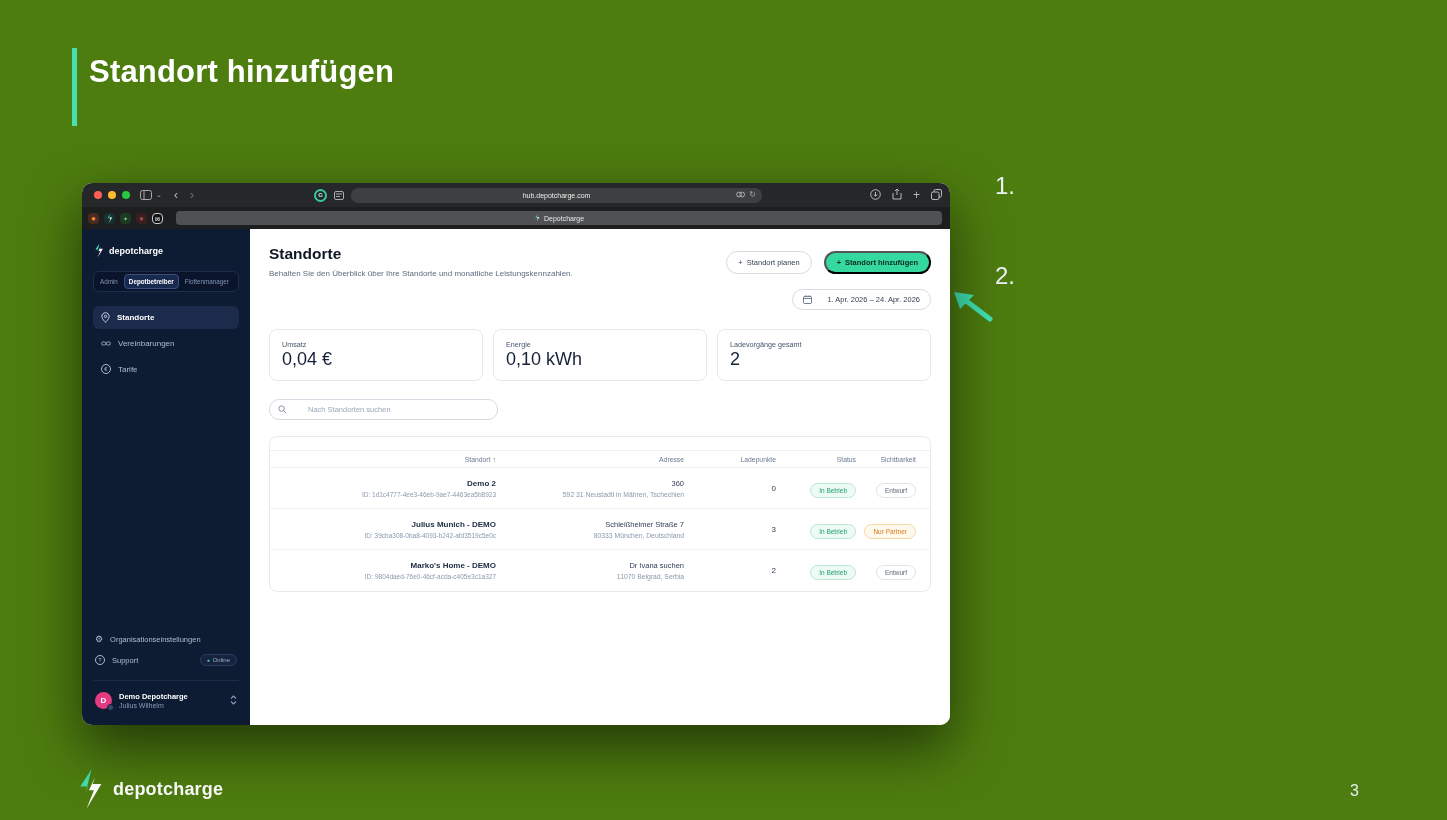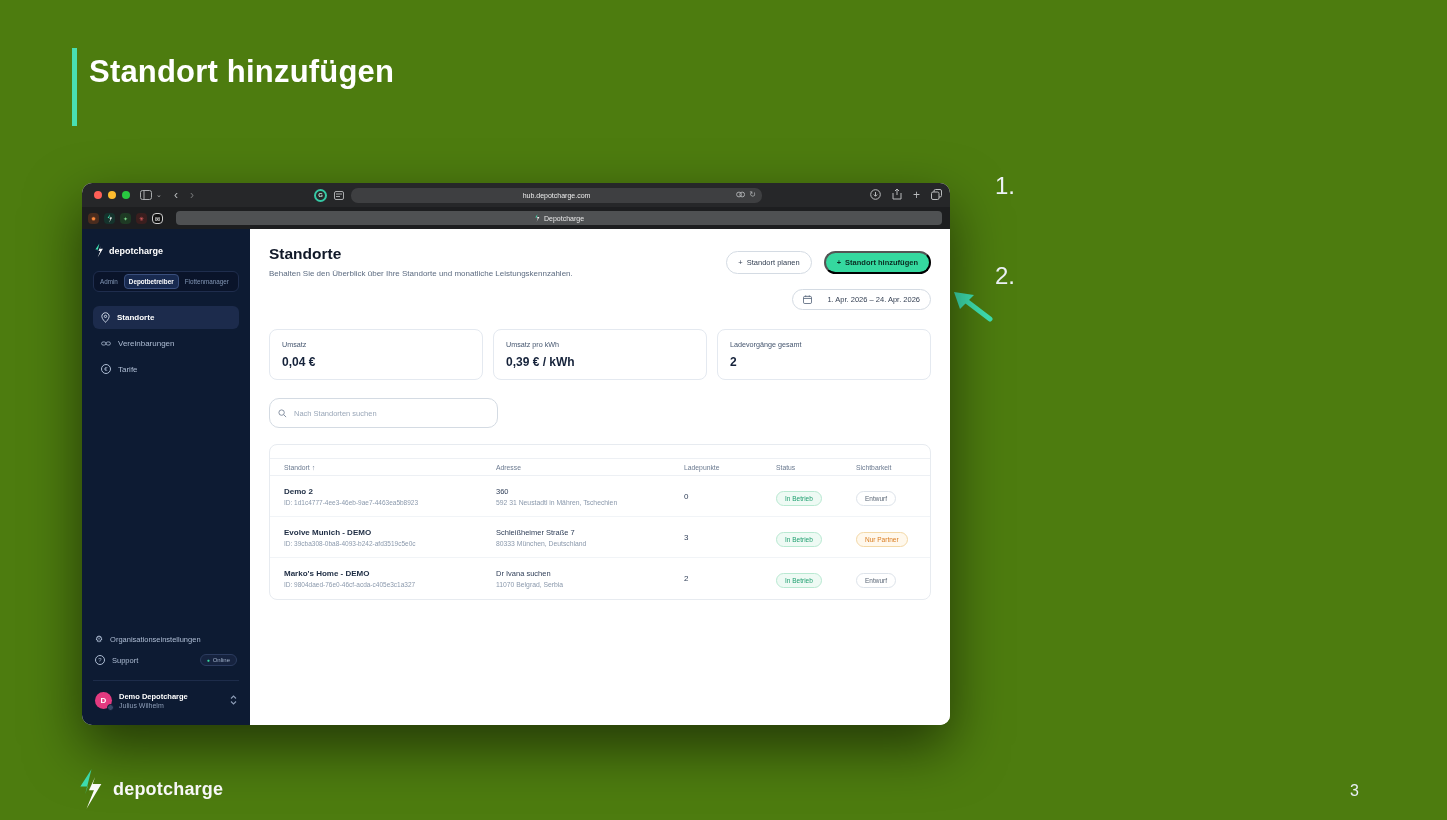--- a/index.html
+++ b/index.html
@@ -72,29 +72,29 @@
   .page-subtitle{color:#5c6b80;font-size:8px;margin-top:6px;}
   .hdr-buttons{display:flex;gap:12px;margin-top:6px;}
   .btn{display:flex;align-items:center;gap:4px;font-size:7.5px;border-radius:999px;padding:5px 11px;white-space:nowrap;}
   .btn-outline{border:1px solid #d4dbe3;color:#333f52;background:#fff;}
   .btn-primary{background:#35d89f;color:#0b2b21;font-weight:700;}
   .date-row{display:flex;justify-content:flex-end;margin-top:11px;}
   .date-pill{display:flex;align-items:center;gap:15px;border:1px solid #d4dbe3;border-radius:999px;padding:5px 10px;font-size:7.5px;color:#333f52;}
   .kpis{display:flex;gap:10px;margin-top:19px;}
   .kpi{flex:1;border:1px solid #e4e9f0;border-radius:8px;padding:10px 12px;background:#fff;}
   .kpi-label{font-size:7.2px;color:#44556e;}
-  .kpi-value{font-size:12px;font-weight:700;color:#15223a;margin-top:6px;}
-  .search-wrap{margin-top:18px;width:229px;height:30px;border:1px solid #d4dbe3;border-radius:10px;display:flex;align-items:center;padding:0 8px;gap:5px;}
+  .kpi-value{font-size:18px;font-weight:400;color:#15223a;}
+  .search-wrap{margin-top:18px;width:229px;height:21px;border:1px solid #d4dbe3;border-radius:10px;display:flex;align-items:center;padding:0 8px;gap:19px;}
   .search-wrap input{border:none;outline:none;flex:1;font-size:7.5px;color:#334155;background:transparent;}
   .search-wrap input::placeholder{color:#9aa7b8;}
   .table-card{margin-top:16px;border:1px solid #e7ebf0;border-radius:8px;background:#fff;padding:13px 0 0;}
   .table-title-row{display:flex;align-items:center;gap:6px;padding:0 14px 11px;}
   .table-title{font-size:9.5px;font-weight:700;color:#101828;}
   .count-badge{width:12px;height:12px;border-radius:50%;background:#eef1f5;color:#5c6b80;font-size:6.5px;display:flex;align-items:center;justify-content:center;}
-  .tgrid{display:grid;grid-template-columns:212px 188px 92px 80px 1fr;align-items:center;padding:0 14px;}
+  .tgrid{display:grid;grid-template-columns:212px 188px 92px 80px 1fr;align-items:center;padding:0 14px;text-align:right;}
   .thead{border-top:1px solid #edf0f4;border-bottom:1px solid #edf0f4;height:18px;color:#6b7a90;font-size:6.8px;}
   .trow{height:41px;border-bottom:1px solid #f1f4f7;}
   .trow:last-child{border-bottom:none;}
   .cell-name{font-size:8px;font-weight:700;color:#1c2b42;}
   .cell-id{font-size:6.5px;color:#8b99ac;margin-top:3px;}
   .cell-a1{font-size:7.5px;color:#32415a;}
   .cell-a2{font-size:6.8px;color:#8b99ac;margin-top:3px;}
   .cell-num{font-size:8px;color:#32415a;}
   .pill{display:inline-block;border-radius:999px;font-size:6.5px;padding:3px 8px;border:1px solid transparent;}
   .pill-status{background:#eefaf4;border-color:#b9e9d2;color:#1d9e6e;}
@@ -317,22 +317,22 @@
             <span>1. Apr. 2026 – 24. Apr. 2026</span>
           </div>
         </div>
 
         <div class="kpis">
           <div class="kpi">
             <div class="kpi-label">Umsatz</div>
             <div class="kpi-value">0,04 €</div>
           </div>
           <div class="kpi">
-            <div class="kpi-label">Umsatz pro kWh</div>
-            <div class="kpi-value">0,39 € / kWh</div>
+            <div class="kpi-label">Energie</div>
+            <div class="kpi-value">0,10 kWh</div>
           </div>
           <div class="kpi">
             <div class="kpi-label">Ladevorgänge gesamt</div>
             <div class="kpi-value">2</div>
           </div>
         </div>
 
         <div class="search-wrap">
           <svg width="9" height="9" viewBox="0 0 10 10">
               <circle cx="4" cy="4" r="3" fill="none" stroke="#7a8798"></circle>
@@ -360,21 +360,21 @@
                 <div class="cell-a1">360</div>
                 <div class="cell-a2">592 31 Neustadtl in Mähren, Tschechien</div>
               </span>
             <span class="cell-num">0</span>
             <span><span class="pill pill-status">In Betrieb</span></span>
             <span><span class="pill pill-draft">Entwurf</span></span>
           </div>
 
           <div class="tgrid trow">
             <span>
-                <div class="cell-name">Evolve Munich - DEMO</div>
+                <div class="cell-name">Julius Munich - DEMO</div>
                 <div class="cell-id">ID: 39cba308-0ba8-4093-b242-afd3519c5e0c</div>
               </span>
             <span>
                 <div class="cell-a1">Schleißheimer Straße 7</div>
                 <div class="cell-a2">80333 München, Deutschland</div>
               </span>
             <span class="cell-num">3</span>
             <span><span class="pill pill-status">In Betrieb</span></span>
             <span><span class="pill pill-partner">Nur Partner</span></span>
           </div>

